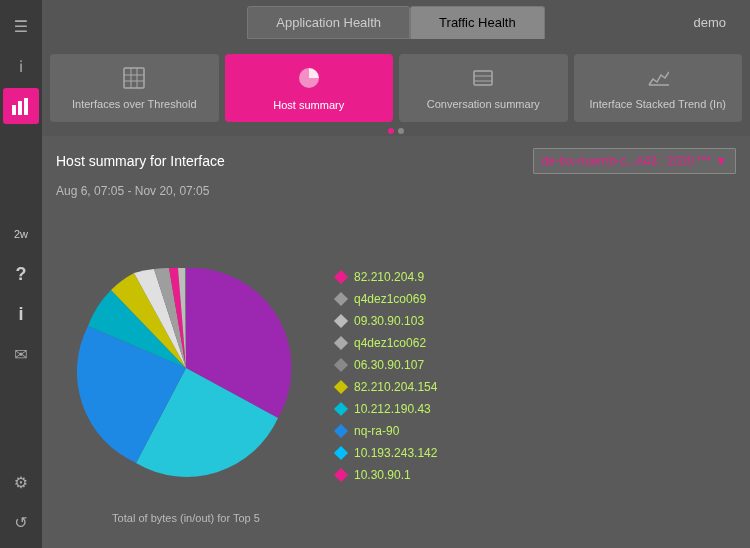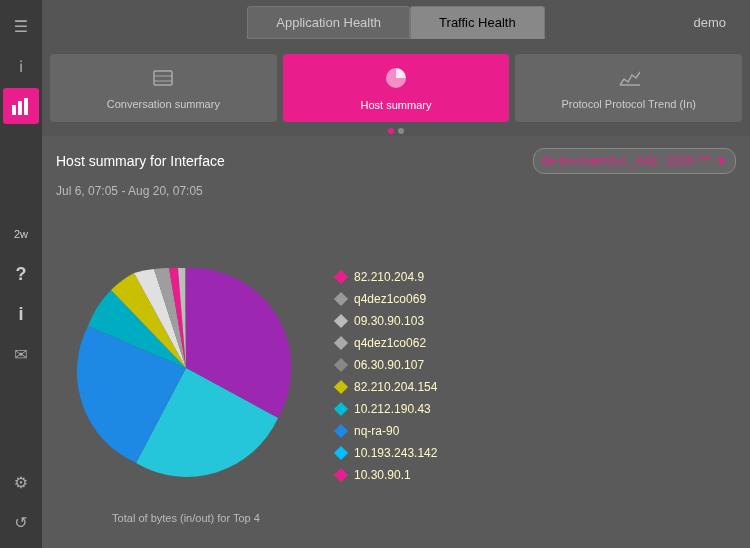--- a/index.html
+++ b/index.html
@@ -144,21 +144,21 @@
       color: #fff;
       font-size: 14px;
       font-weight: normal;
     }
     .interface-select {
       background: #666;
       border: 1px solid #888;
       color: #ccc;
       padding: 5px 8px;
       font-size: 12px;
-      border-radius: 11px;
+      border-radius: 1px;
       cursor: pointer;
       display: flex;
       align-items: center;
       gap: 4px;
     }
     .interface-select span { color: #e91e8c; }
     .chart-date {
       color: #bbb;
       font-size: 12px;
       margin-bottom: 8px;
@@ -186,21 +186,21 @@
     }
     .legend {
       display: flex;
       flex-direction: column;
       gap: 8px;
     }
     .legend-item {
       display: flex;
       align-items: center;
       gap: 8px;
-      color: #fef9c3;
+      color: #bef264;
       font-size: 12px;
     }
     .legend-diamond {
       width: 10px;
       height: 10px;
       transform: rotate(45deg);
       flex-shrink: 0;
     }
 
     
@@ -244,62 +244,74 @@
       <div class="topbar-tab">Application Health</div>
       <div class="topbar-tab active">Traffic Health</div>
     </div>
     <div class="topbar-user">demo</div>
   </div>
 
   <div class="subnav">
     <button class="subnav-btn">
       <span class="btn-icon">
         <svg width="22" height="22" viewBox="0 0 22 22" fill="#aaa">
-          <rect x="2" y="4" width="18" height="14" rx="1" fill="none" stroke="#aaa" stroke-width="1.5"></rect>
-          <line x1="2" y1="9" x2="20" y2="9" stroke="#aaa" stroke-width="1"></line>
-          <line x1="2" y1="14" x2="20" y2="14" stroke="#aaa" stroke-width="1"></line>
+          <rect x="1" y="1" width="20" height="20" rx="1" fill="none" stroke="#aaa" stroke-width="1.5"></rect>
+          <line x1="1" y1="8" x2="21" y2="8" stroke="#aaa" stroke-width="1"></line>
+          <line x1="1" y1="14" x2="21" y2="14" stroke="#aaa" stroke-width="1"></line>
+          <line x1="8" y1="1" x2="8" y2="21" stroke="#aaa" stroke-width="1"></line>
+          <line x1="14" y1="1" x2="14" y2="21" stroke="#aaa" stroke-width="1"></line>
         </svg>
       </span>
-      <span>Conversation summary</span>
+      <span>Interfaces over Threshold</span>
     </button>
     <button class="subnav-btn active">
       <span class="btn-icon">
         <svg width="24" height="24" viewBox="0 0 24 24">
           <path d="M12 2 A10 10 0 0 1 22 12 L12 12 Z" fill="white" opacity="0.9"></path>
           <path d="M22 12 A10 10 0 1 1 12 2 L12 12 Z" fill="white" opacity="0.5"></path>
         </svg>
       </span>
       <span>Host summary</span>
     </button>
     <button class="subnav-btn">
       <span class="btn-icon">
+        <svg width="22" height="22" viewBox="0 0 22 22" fill="#aaa">
+          <rect x="2" y="4" width="18" height="14" rx="1" fill="none" stroke="#aaa" stroke-width="1.5"></rect>
+          <line x1="2" y1="9" x2="20" y2="9" stroke="#aaa" stroke-width="1"></line>
+          <line x1="2" y1="14" x2="20" y2="14" stroke="#aaa" stroke-width="1"></line>
+        </svg>
+      </span>
+      <span>Conversation summary</span>
+    </button>
+    <button class="subnav-btn">
+      <span class="btn-icon">
         <svg width="22" height="22" viewBox="0 0 22 22" fill="none" stroke="#aaa" stroke-width="1.5">
           <polyline points="2,18 6,12 10,15 14,8 18,11 22,5"></polyline>
           <line x1="2" y1="18" x2="22" y2="18"></line>
         </svg>
       </span>
-      <span>Protocol Protocol Trend (In)</span>
+      <span>Interface Stacked Trend (In)</span>
     </button>
   </div>
 
   <div class="subnav-dots">
     <div class="dot active"></div>
     <div class="dot"></div>
   </div>
 
   <div class="content">
     <div class="content-header">
       <div class="content-title">Host summary for Interface</div>
       <div class="interface-select">
         <span>de-tsx-nuernb-c...A43 : 2/2/0 ***</span>
         <span style="color:#e91e8c;">▼</span>
       </div>
     </div>
 
-    <div class="chart-date">Jul 6, 07:05 - Aug 20, 07:05</div>
+    <div class="chart-date">Aug 6, 07:05 - Nov 20, 07:05</div>
 
     <div class="chart-body">
       <div style="display:flex;flex-direction:column;align-items:center;">
         <div class="pie-container">
           <svg width="260" height="240" viewBox="0 0 260 240">
 
             <path d="M130,120 L130,20 A100,100 0 0,1 222,170 Z" fill="#9c27b0"></path>
 
             <path d="M130,120 L222,170 A100,100 0 0,1 80,215 Z" fill="#26c6da"></path>
 
@@ -313,21 +325,21 @@
 
             <path d="M130,120 L98,21 A100,100 0 0,1 113,20 Z" fill="#9e9e9e"></path>
 
             <path d="M130,120 L113,20 A100,100 0 0,1 122,20 Z" fill="#e91e8c"></path>
 
             <path d="M130,120 L122,20 A100,100 0 0,1 129,20 Z" fill="#bdbdbd"></path>
 
             <path d="M130,120 L129,20 A100,100 0 0,1 130,20 Z" fill="#757575"></path>
           </svg>
         </div>
-        <div class="pie-label">Total of bytes (in/out) for Top 4</div>
+        <div class="pie-label">Total of bytes (in/out) for Top 5</div>
       </div>
 
       <div class="legend">
         <div class="legend-item">
           <div class="legend-diamond" style="background:#e91e8c;"></div>
           <span>82.210.204.9</span>
         </div>
         <div class="legend-item">
           <div class="legend-diamond" style="background:#999;"></div>
           <span>q4dez1co069</span>

